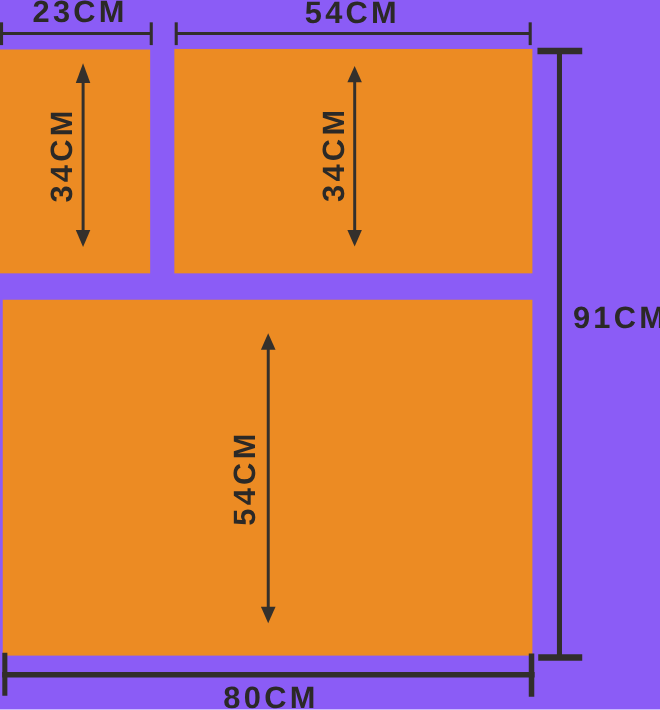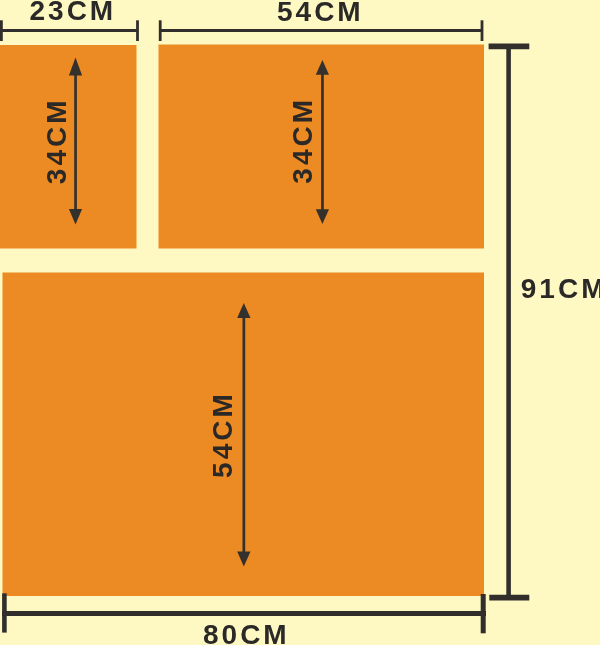--- a/index.html
+++ b/index.html
@@ -1,16 +1,16 @@
 <!DOCTYPE html>
 <html><head>
 <meta charset="utf-8">
 <style>
   html,body{margin:0;padding:0;background:#ffffff;}
-  .stage{position:relative;width:600px;height:645px;background:#fef9c3;overflow:hidden;}
+  .stage{position:relative;width:600px;height:645px;background:#8b5cf6;overflow:hidden;}
   svg{position:absolute;left:0;top:0;}
   text{font-family:"Liberation Sans",sans-serif;font-weight:bold;fill:#2b2927;}
 </style>
 </head>
 <body>
 
 <div class="stage">
 <svg width="600" height="645" viewBox="0 0 600 645">
 
   <rect x="0" y="45" width="136.5" height="203.5" fill="#ec8b23"></rect>

